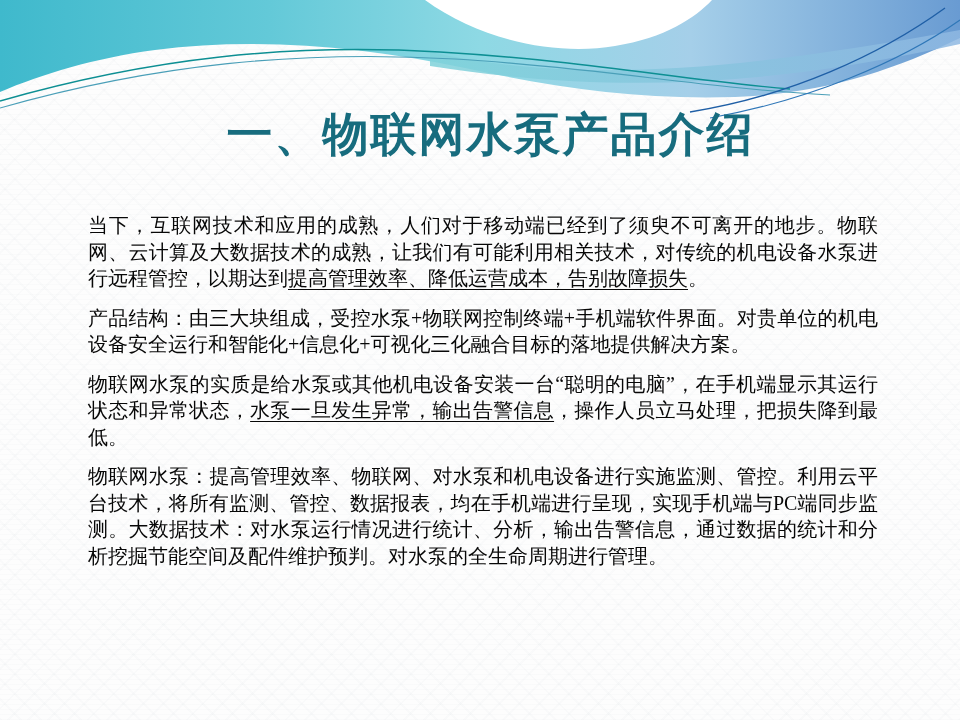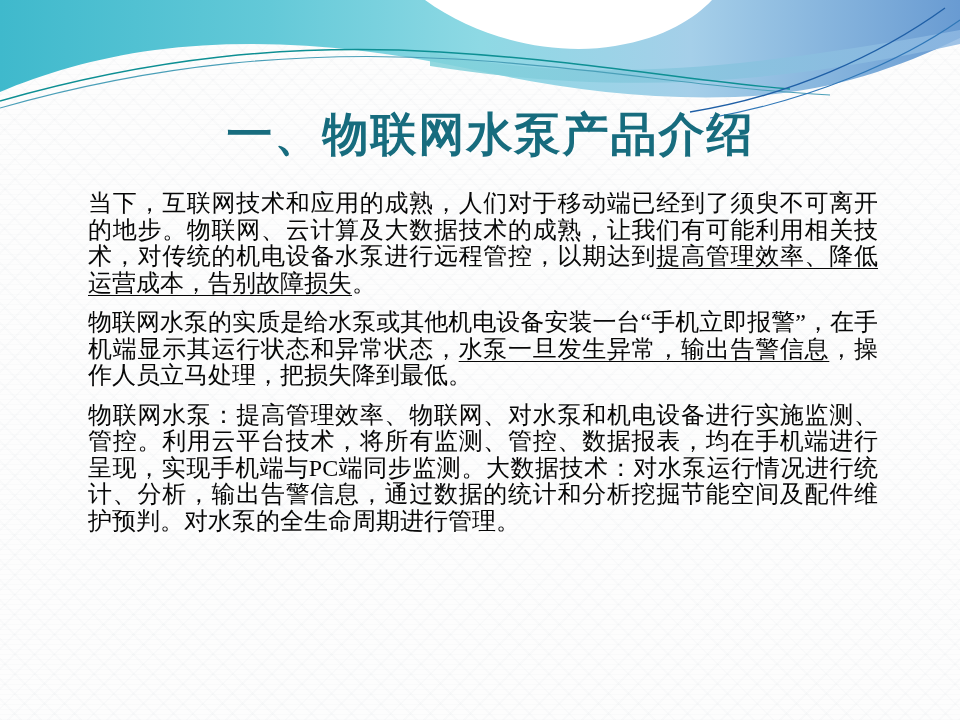--- a/index.html
+++ b/index.html
@@ -29,23 +29,23 @@
     margin:0;
     text-align:center;
     font-size:46px;
     font-weight:900;
     letter-spacing:2px;
     color:var(--title-color);
     font-family:"Liberation Sans","DejaVu Sans",sans-serif;
     padding-left:21px;
   }
   .body-text{
-    position:absolute;top:190px;left:88px;width:790px;
+    position:absolute;top:212px;left:88px;width:790px;
     font-family:"Liberation Serif","DejaVu Serif",serif;
-    font-size:24px;
+    font-size:20px;
     line-height:26.5px;
     color:#070707;
     text-align:justify;
   }
   .body-text p{margin:0 0 13px 0;}
   .body-text .u{
     text-decoration:underline;
     text-underline-offset:4px;
     text-decoration-thickness:1.3px;
   }
@@ -77,17 +77,18 @@
       <path fill="none" stroke="#4a9fb8" stroke-width="1.1" d="M0,108 C155,64 300,50 455,59 C605,68 700,88 830,95"></path>
       <path fill="none" stroke="var(--line-blue)" stroke-width="1.4" d="M690,112 C790,96 880,55 945,8"></path>
       <path fill="none" stroke="#2f77b8" stroke-width="1.1" d="M710,118 C810,100 900,62 960,20"></path>
     </svg>
   </div>
 
   <h1 class="title">一、物联网水泵产品介绍</h1>
 
   <div class="body-text" id="body-text">
       <p><span>当下，互联网技术和应用的成熟，人们对于移动端已经到了须臾不可离开的地步。物联网、云计算及大数据技术的成熟，让我们有可能利用相关技术，对传统的机电设备水泵进行远程管控，以期达到</span><span class="u">提高管理效率、降低运营成本，告别故障损失</span><span>。</span></p>
-      <p><span>物联网水泵的实质是给水泵或其他机电设备安装一台“手机立即报警”，在手机端显示其运行状态和异常状态，</span><span class="u">水泵一旦发生异常，输出告警信息</span><span>，操作人员立马处理，把损失降到最低。</span></p>
+      <p><span>产品结构：由三大块组成，受控水泵+物联网控制终端+手机端软件界面。对贵单位的机电设备安全运行和智能化+信息化+可视化三化融合目标的落地提供解决方案。</span></p>
+      <p><span>物联网水泵的实质是给水泵或其他机电设备安装一台“聪明的电脑”，在手机端显示其运行状态和异常状态，</span><span class="u">水泵一旦发生异常，输出告警信息</span><span>，操作人员立马处理，把损失降到最低。</span></p>
       <p><span>物联网水泵：提高管理效率、物联网、对水泵和机电设备进行实施监测、管控。利用云平台技术，将所有监测、管控、数据报表，均在手机端进行呈现，实现手机端与PC端同步监测。大数据技术：对水泵运行情况进行统计、分析，输出告警信息，通过数据的统计和分析挖掘节能空间及配件维护预判。对水泵的全生命周期进行管理。</span></p>
     </div>
 
 </div>
 
 </body></html>

